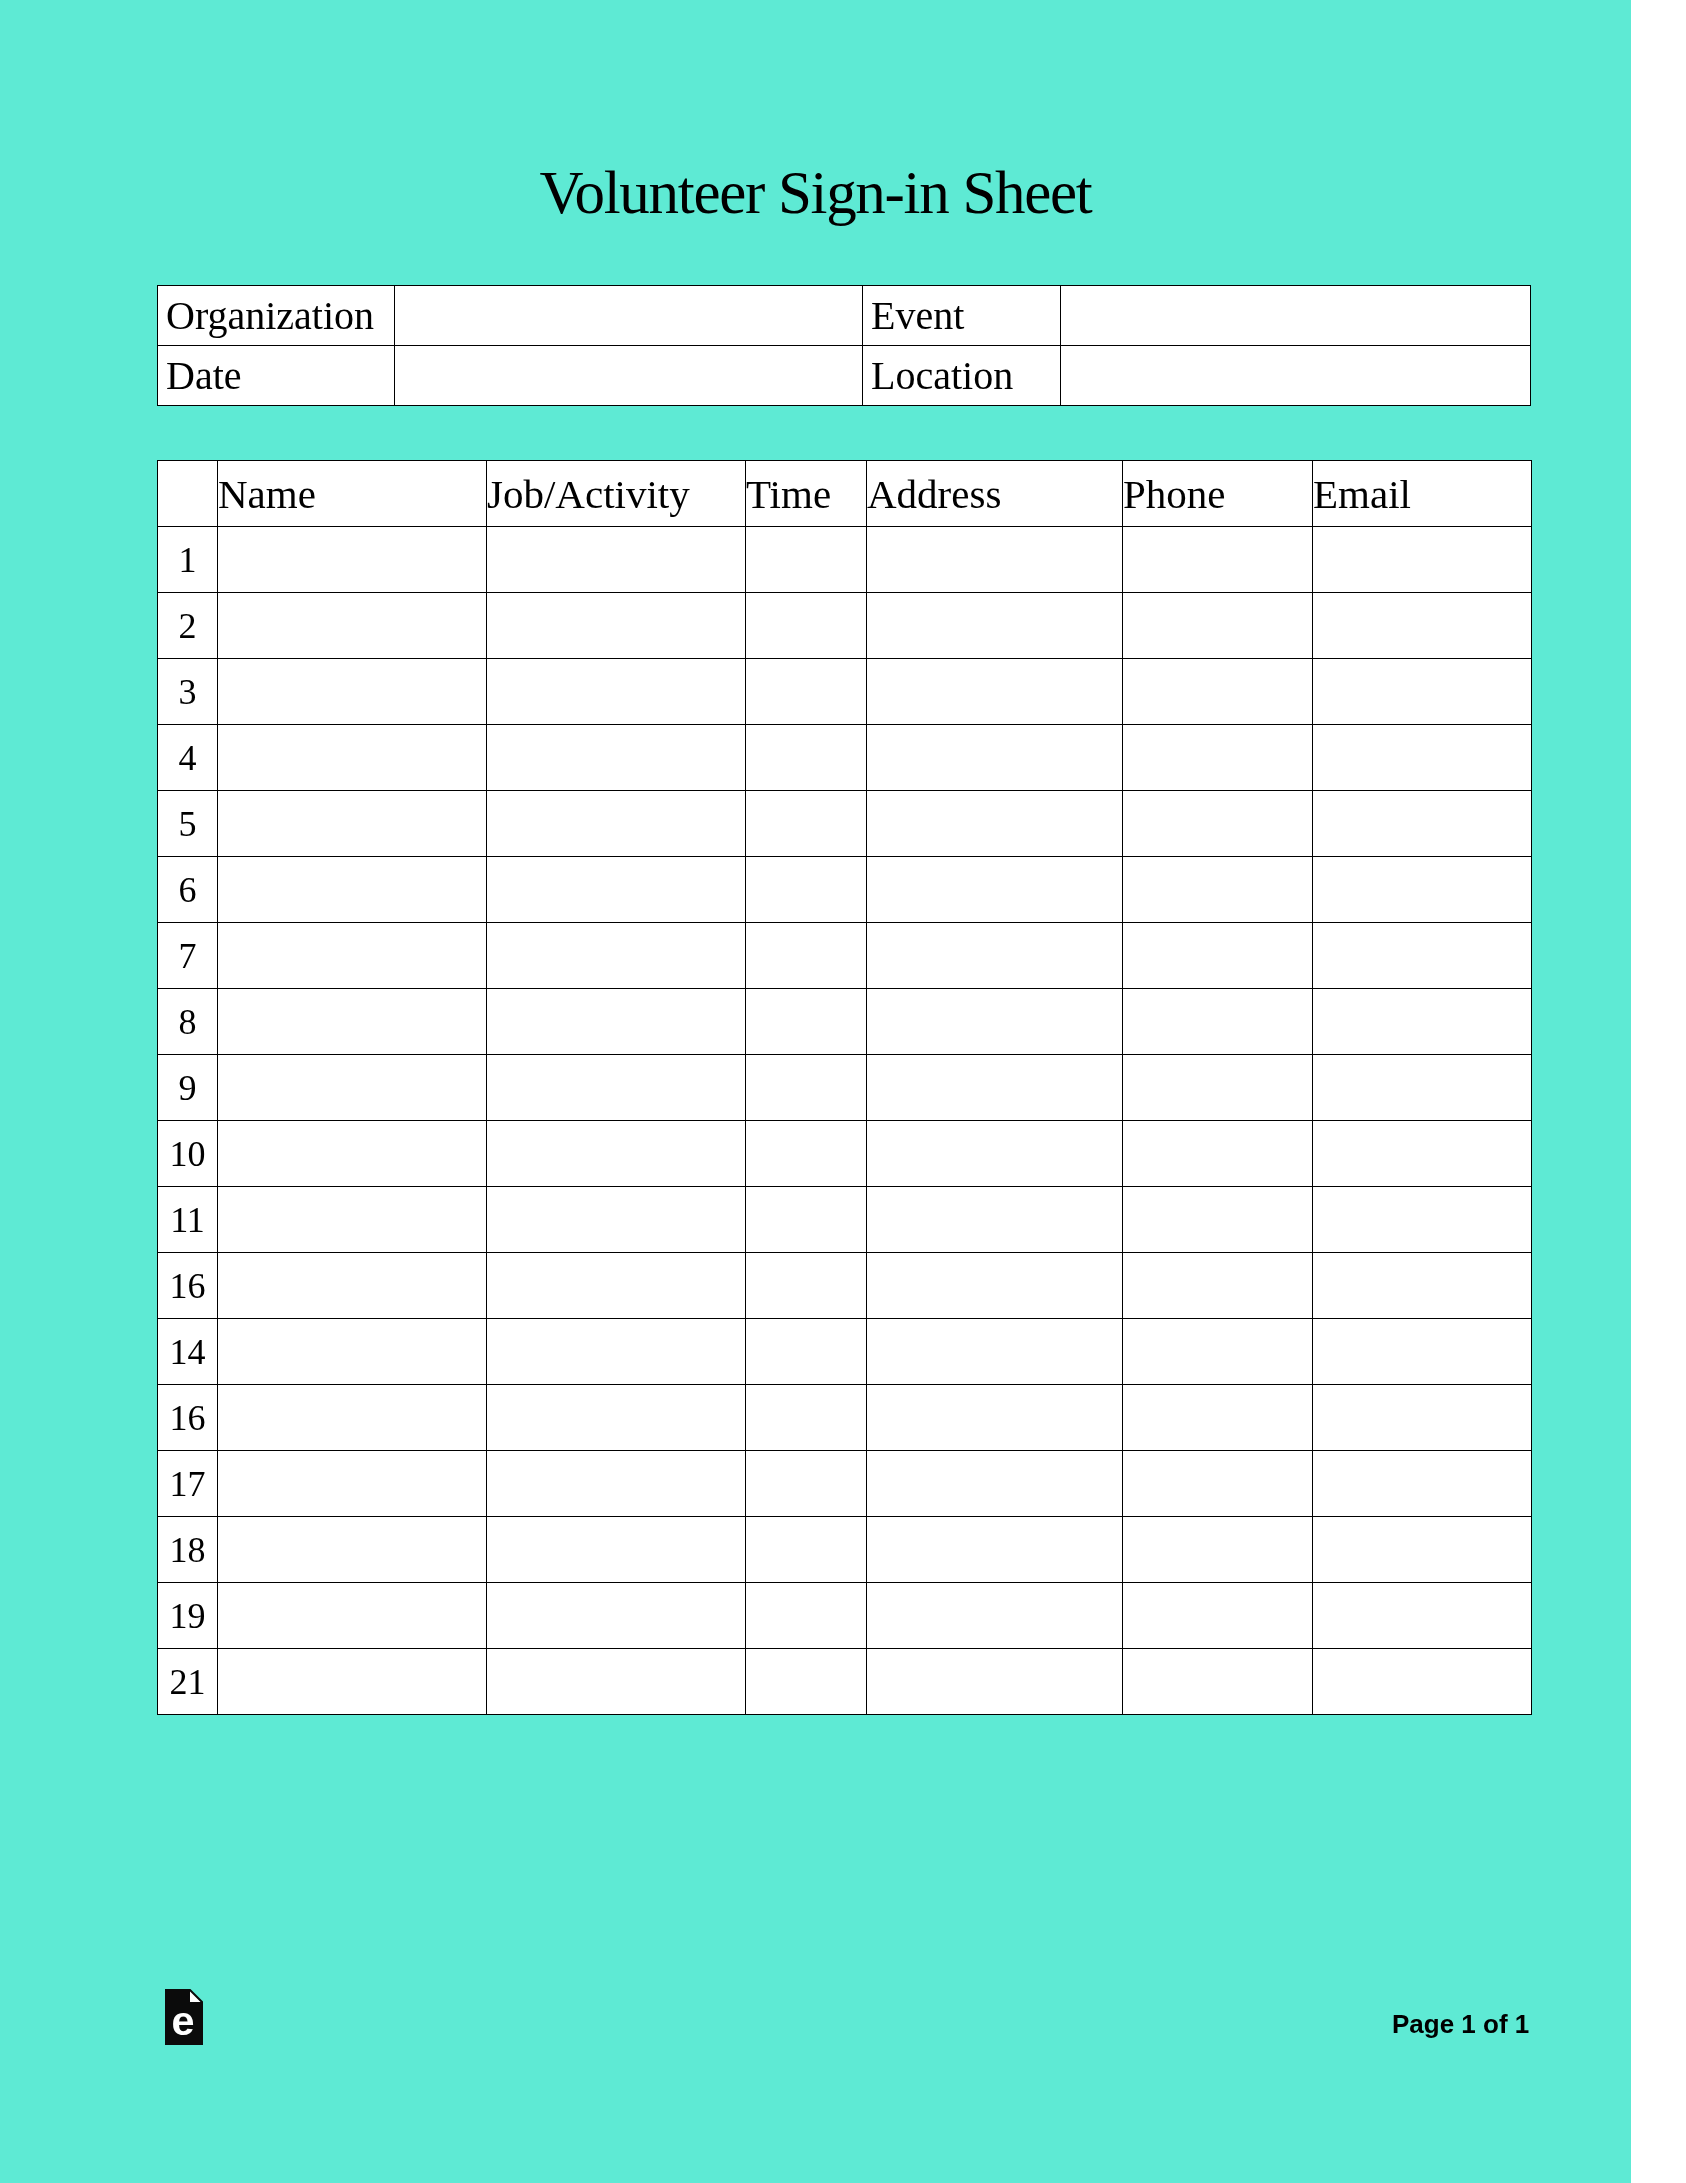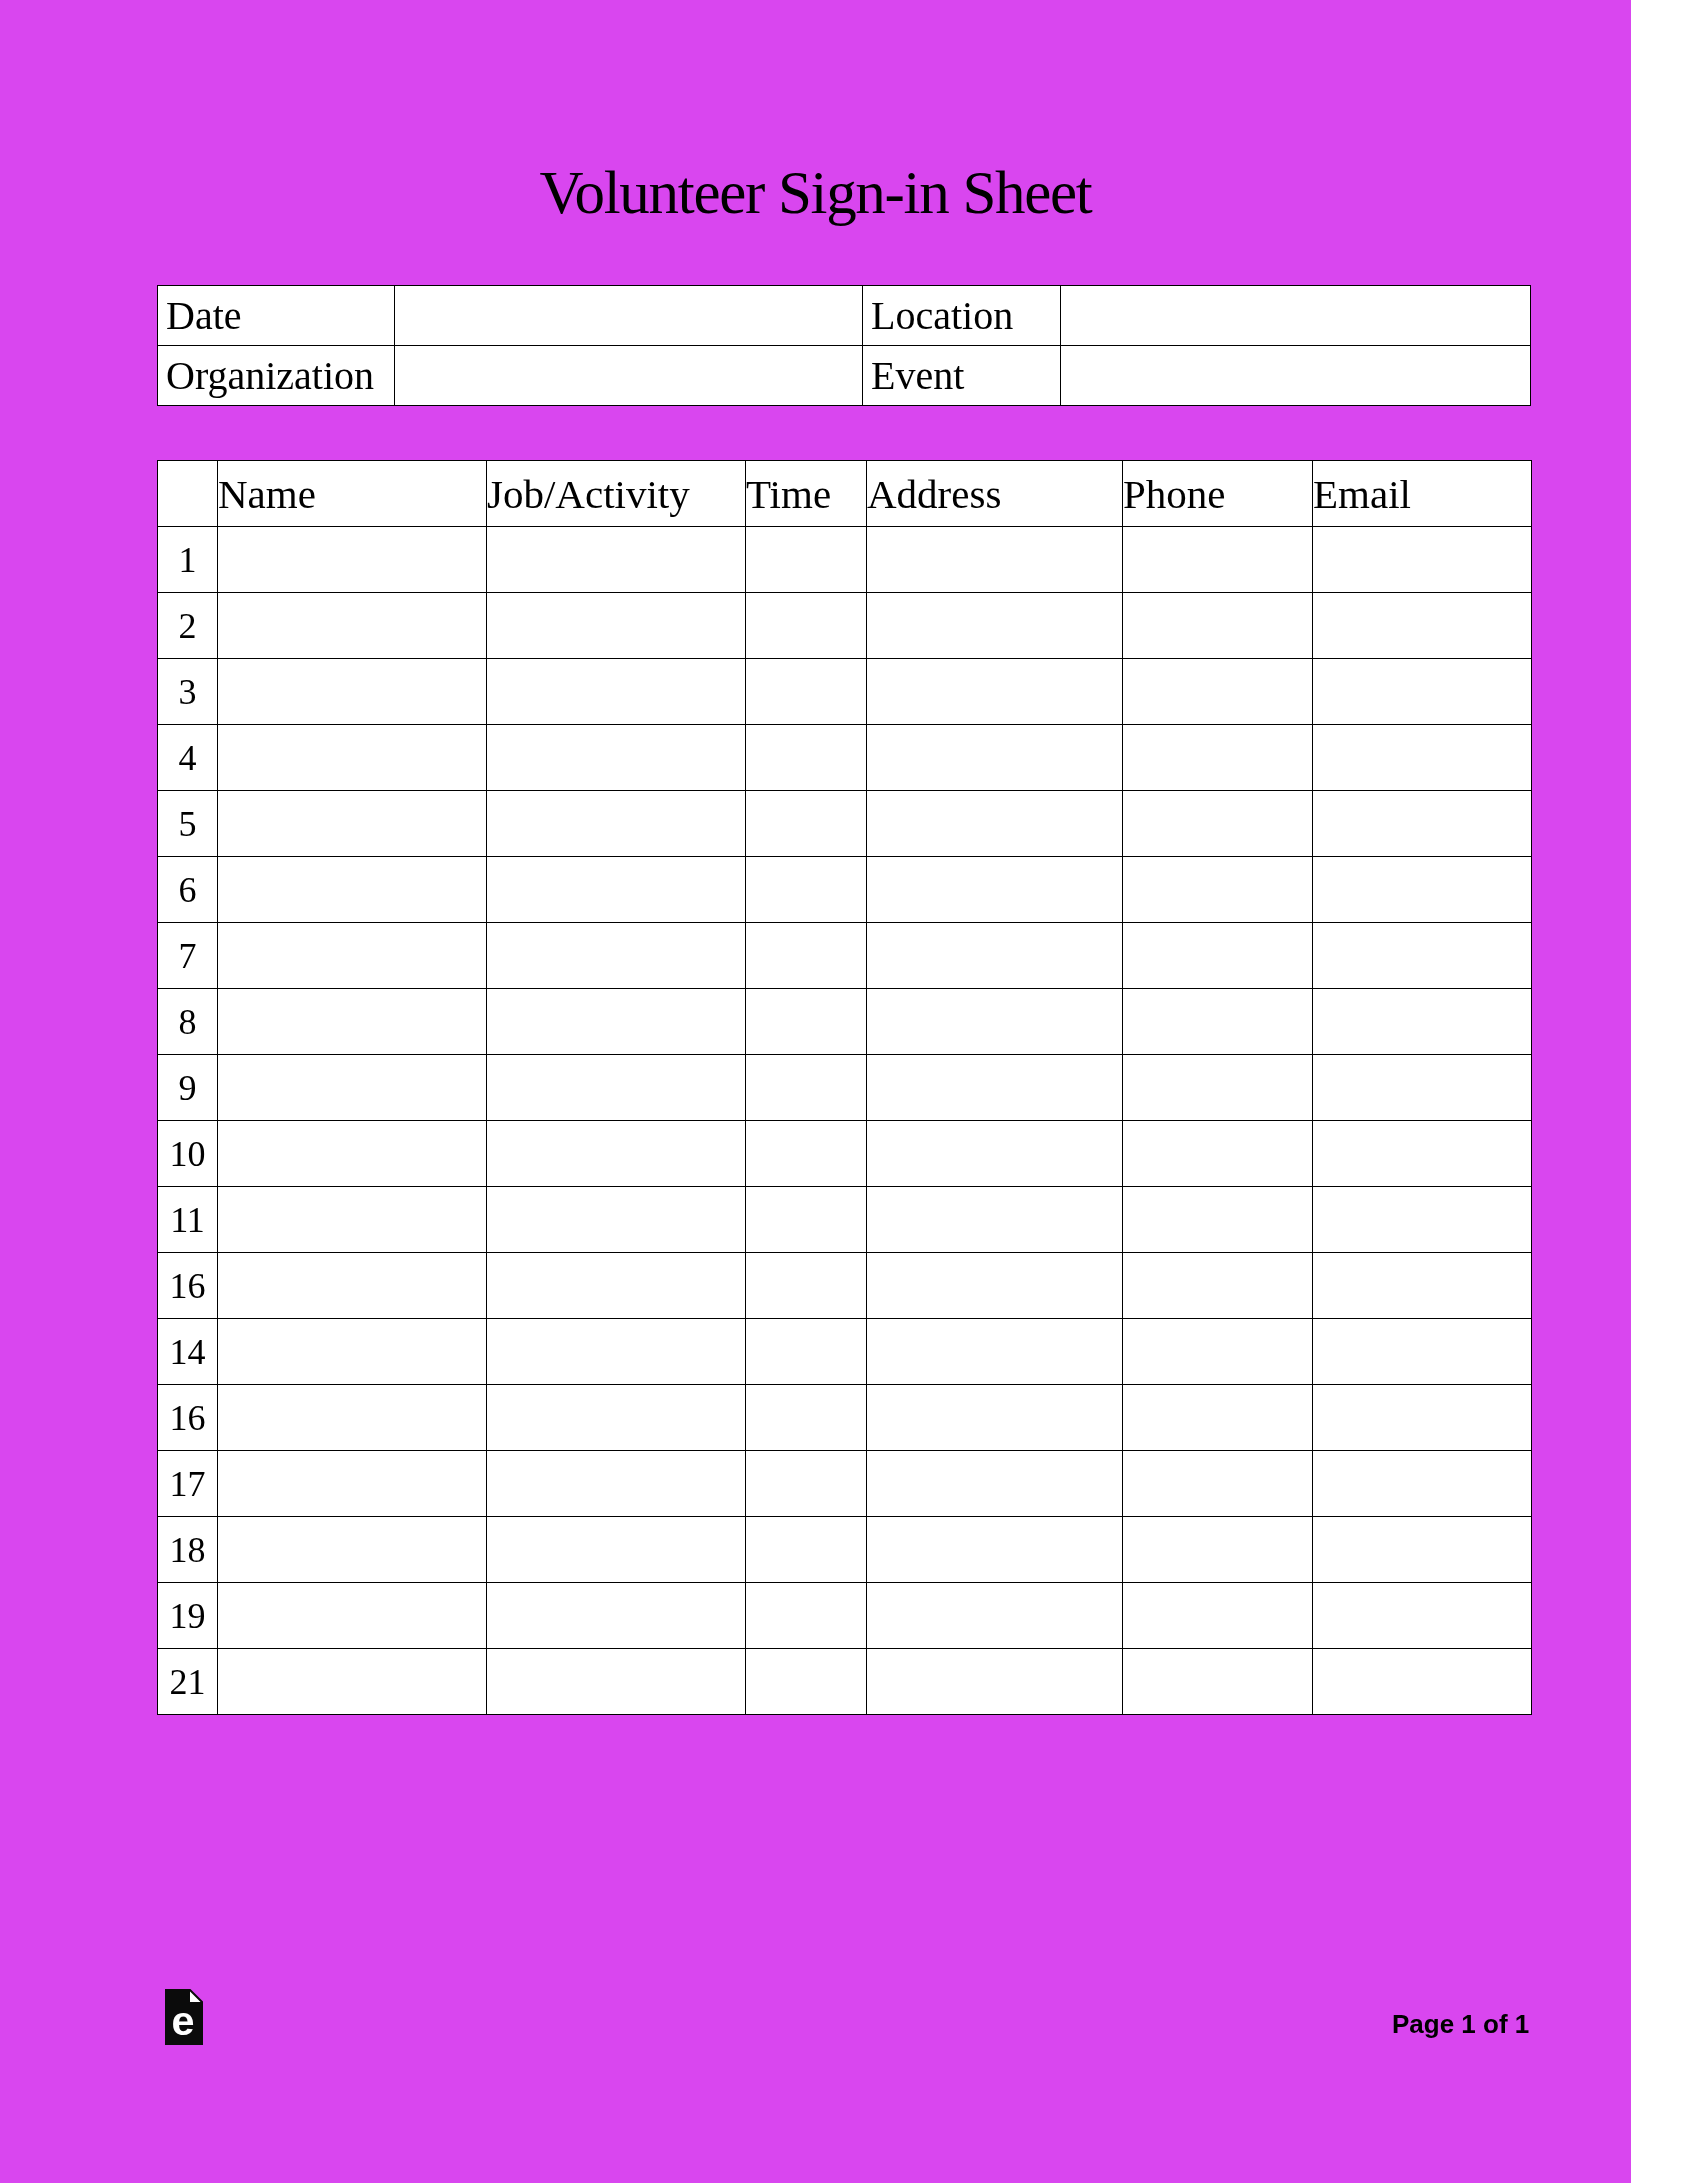--- a/index.html
+++ b/index.html
@@ -1,21 +1,21 @@
 <!DOCTYPE html>
 <html style="font-size:10.6px"><head>
 <meta charset="utf-8">
 <style>
   * { box-sizing: border-box; margin: 0; padding: 0; }
   html, body { background: #ffffff; }
   .page {
     position: relative;
     width: 1631px;
     height: 2183px;
-    background: #d946ef;
+    background: #5eead4;
     font-family: "Liberation Serif", serif;
     color: #000000;
     overflow: hidden;
   }
   .doc-title {
     position: absolute;
     top: 161px;
     left: 0;
     width: 100%;
     text-align: center;
@@ -84,29 +84,29 @@
 
   <table class="info-table">
     <colgroup>
       <col style="width:237px">
         <col style="width:468px">
         <col style="width:198px">
         <col style="width:470px">
     </colgroup>
     <tbody>
       <tr>
+        <td class="label">Organization</td>
+        <td class="value"></td>
+        <td class="label">Event</td>
+        <td class="value"></td>
+      </tr>
+      <tr>
         <td class="label">Date</td>
         <td class="value"></td>
         <td class="label">Location</td>
-        <td class="value"></td>
-      </tr>
-      <tr>
-        <td class="label">Organization</td>
-        <td class="value"></td>
-        <td class="label">Event</td>
         <td class="value"></td>
       </tr>
     </tbody>
   </table>
 
   <table class="main-table">
     <colgroup>
       <col style="width:60px">
         <col style="width:269px">
         <col style="width:259px">

